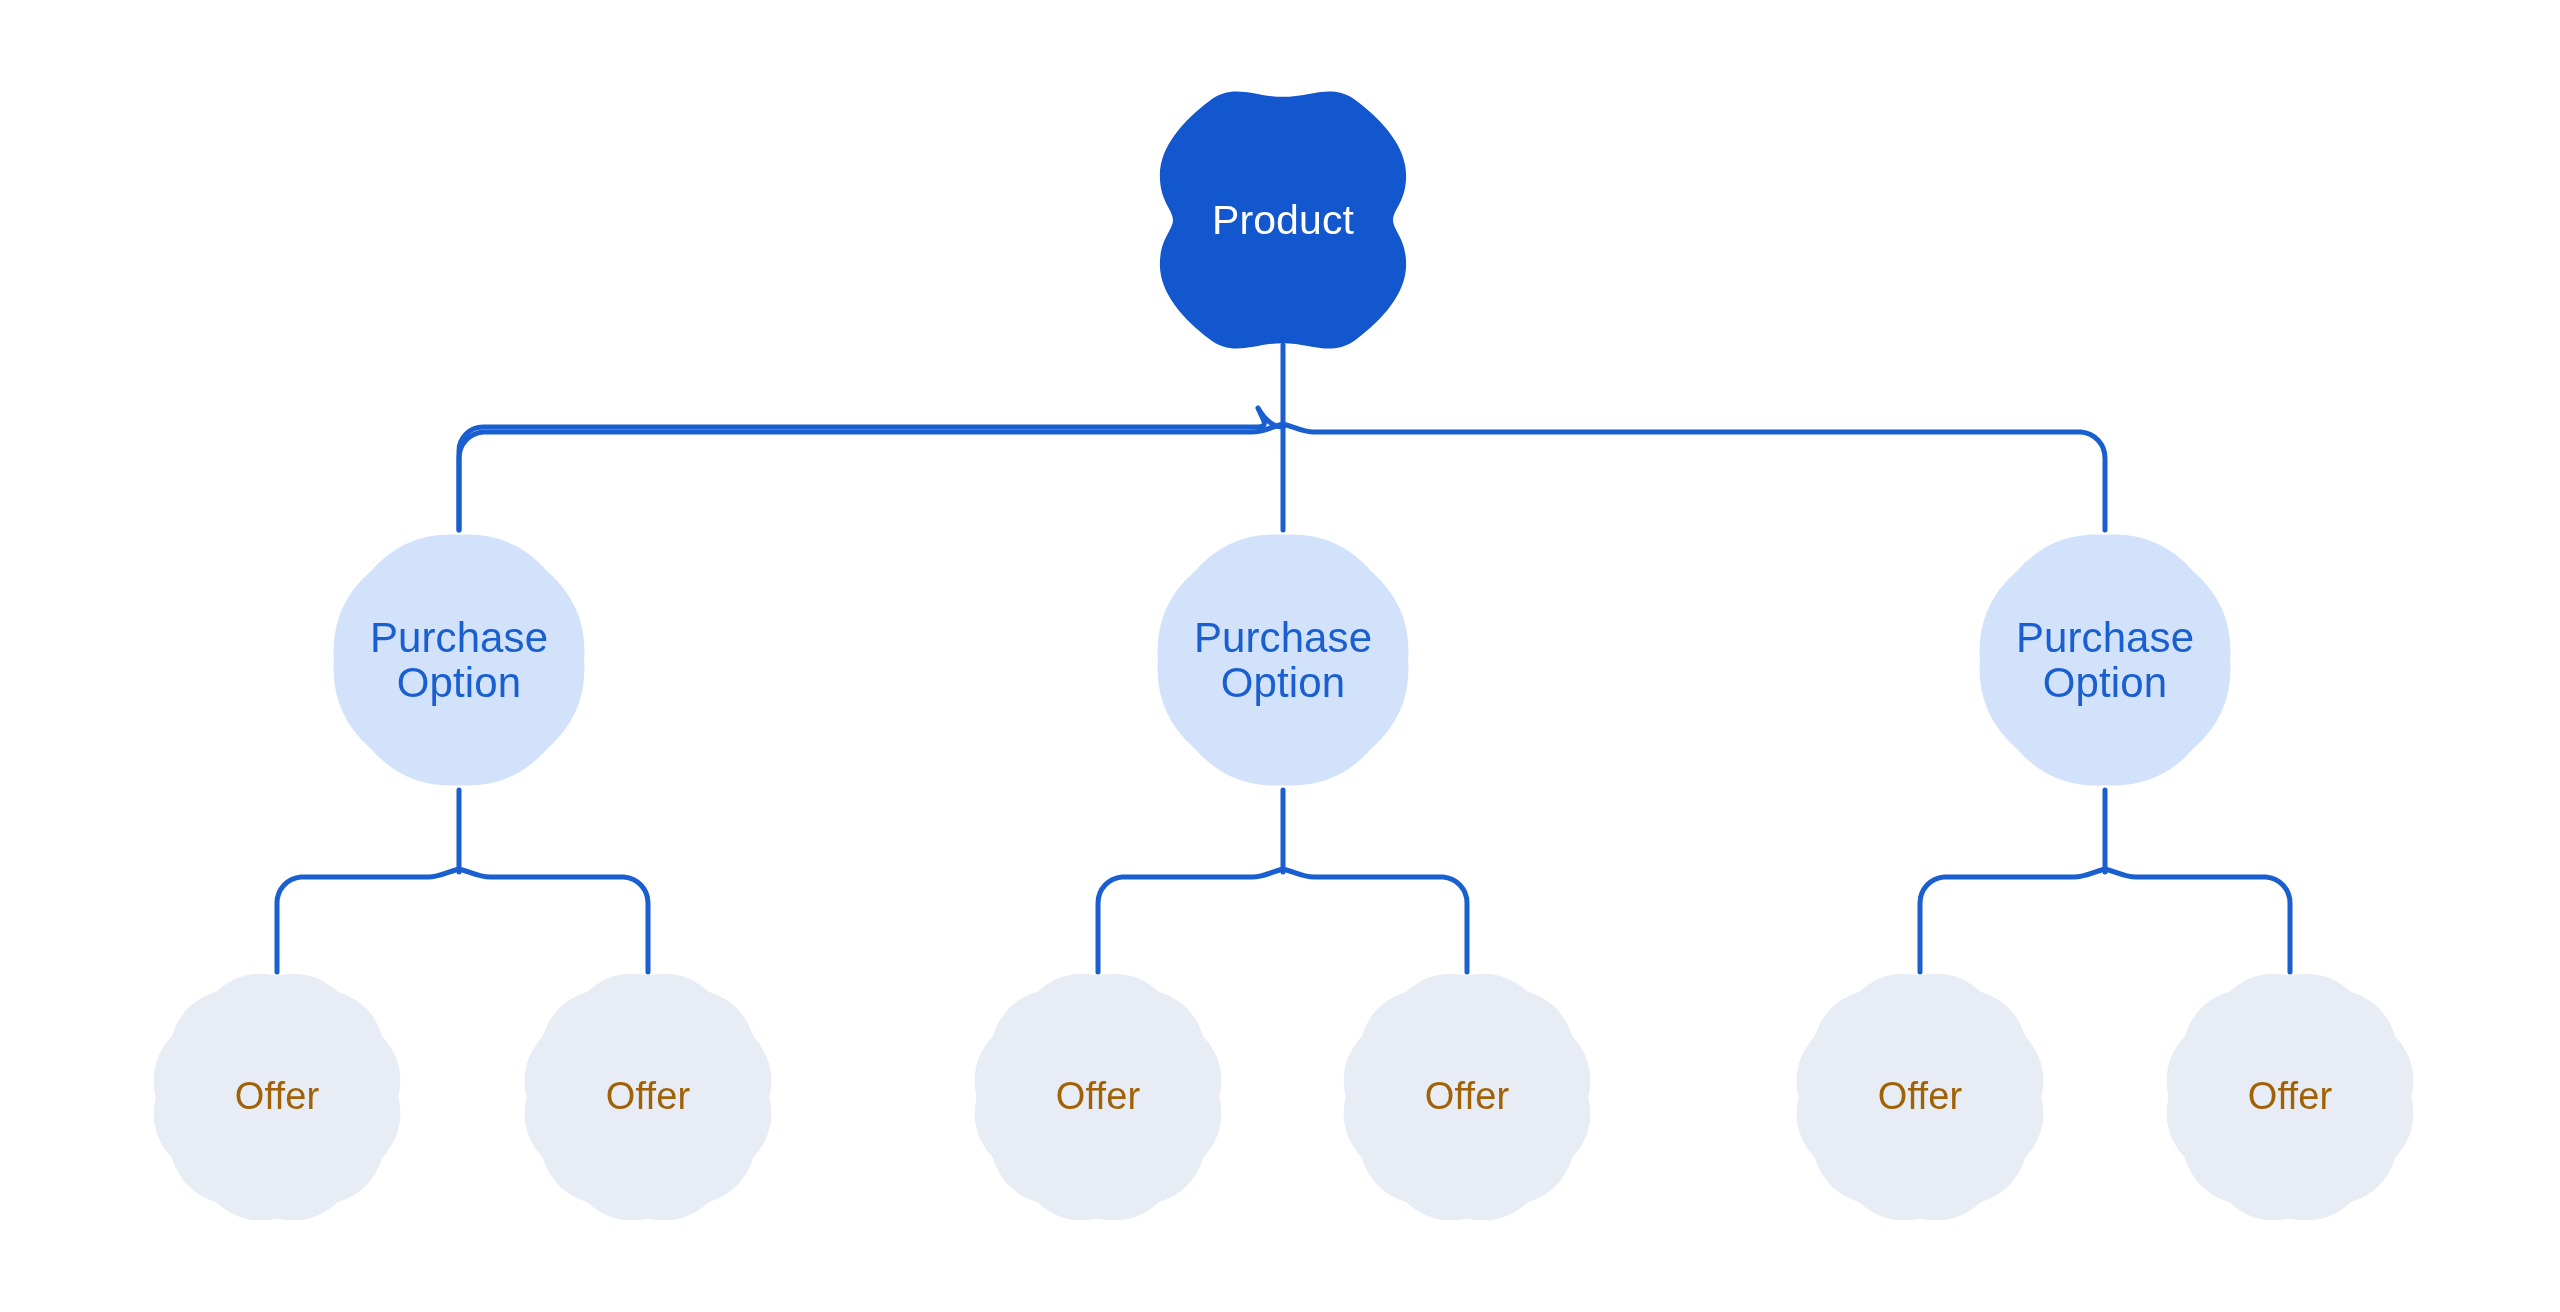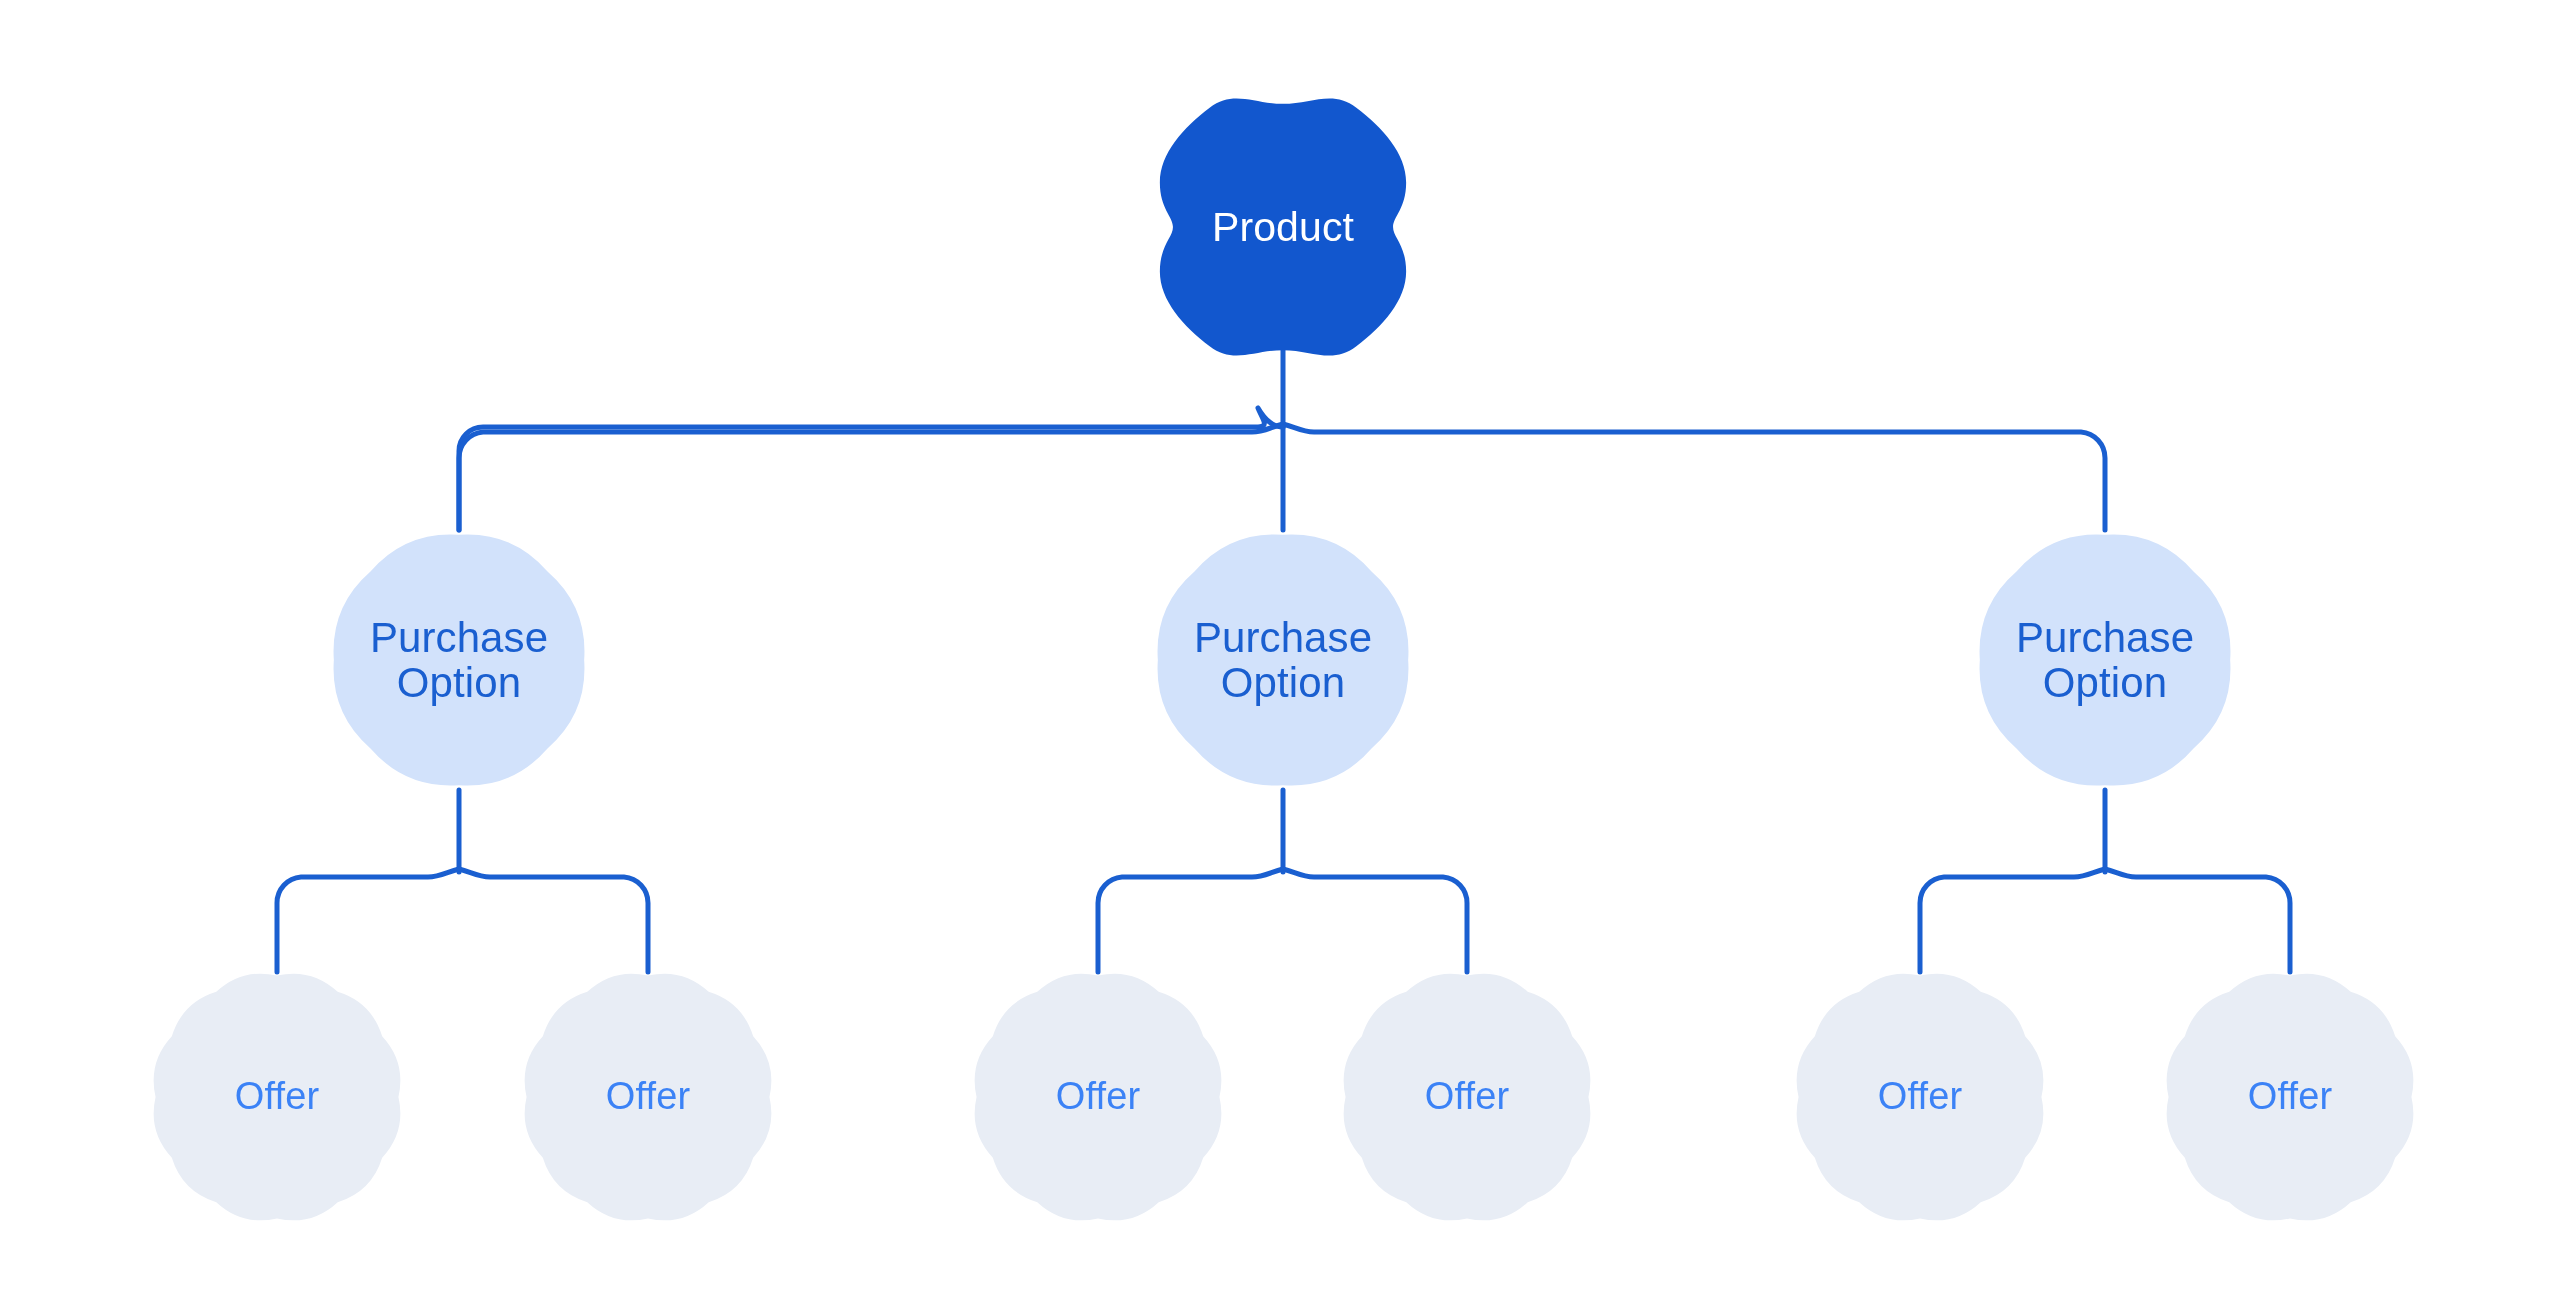--- a/index.html
+++ b/index.html
@@ -17,35 +17,35 @@
     text-align:center;
     line-height:1.08;
     white-space:pre-line;
     user-select:none;
   }
   .node svg{position:absolute;left:0;top:0;width:100%;height:100%;}
   .node .label{position:relative;z-index:2;}
 
   .node-product{
     width:262px;height:262px;
-    left:1152px;top:96px;
+    left:1152px;top:89px;
     font-size:41px;font-weight:400;
     color:#FFFFFF;
     letter-spacing:.1px;
   }
   .node-option{
     width:298px;height:298px;
     font-size:42px;font-weight:400;
     color:#1A5FD0;
     letter-spacing:.1px;
   }
   .node-offer{
     width:276px;height:276px;
     font-size:38px;font-weight:400;
-    color:#3b82f6;
+    color:#a16207;
     letter-spacing:.1px;
   }
 </style>
 </head>
 <body>
 
 <div id="stage">
 
   <svg id="wires" viewBox="0 0 2560 1312" aria-hidden="true">
     <defs>

